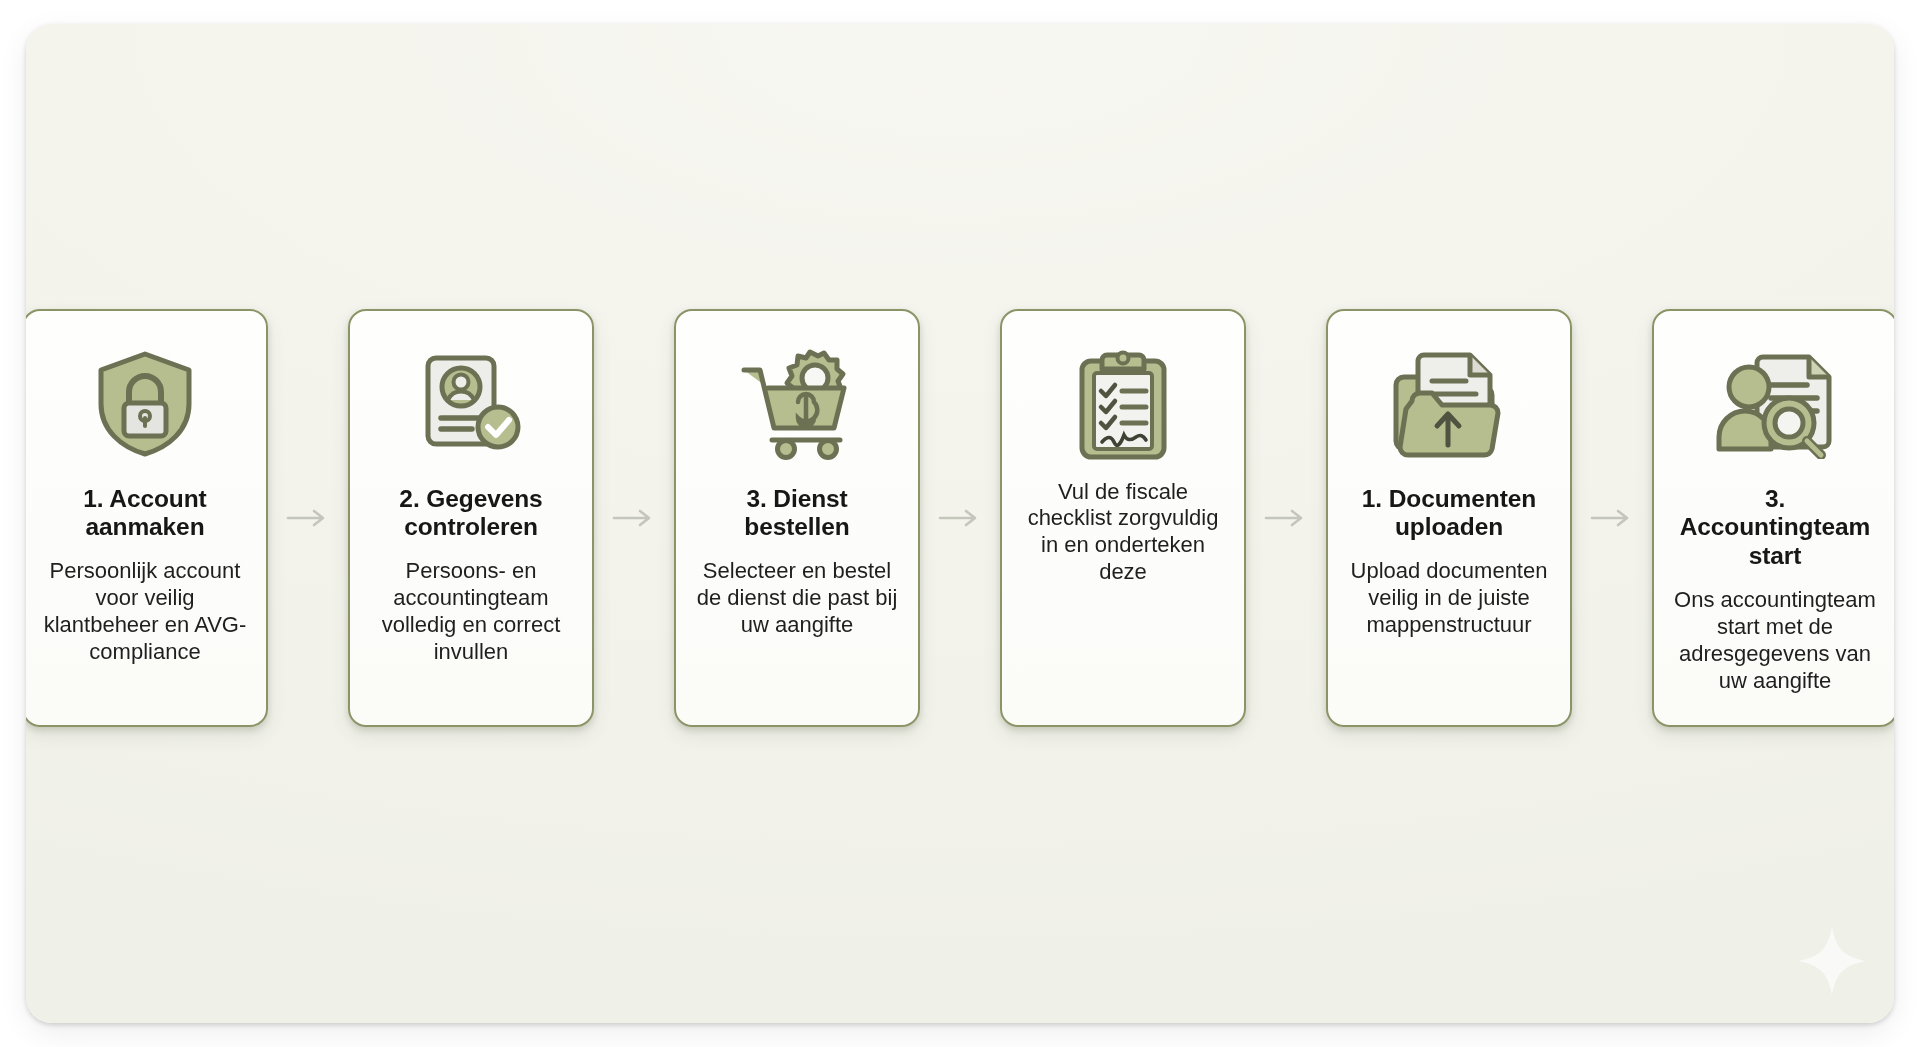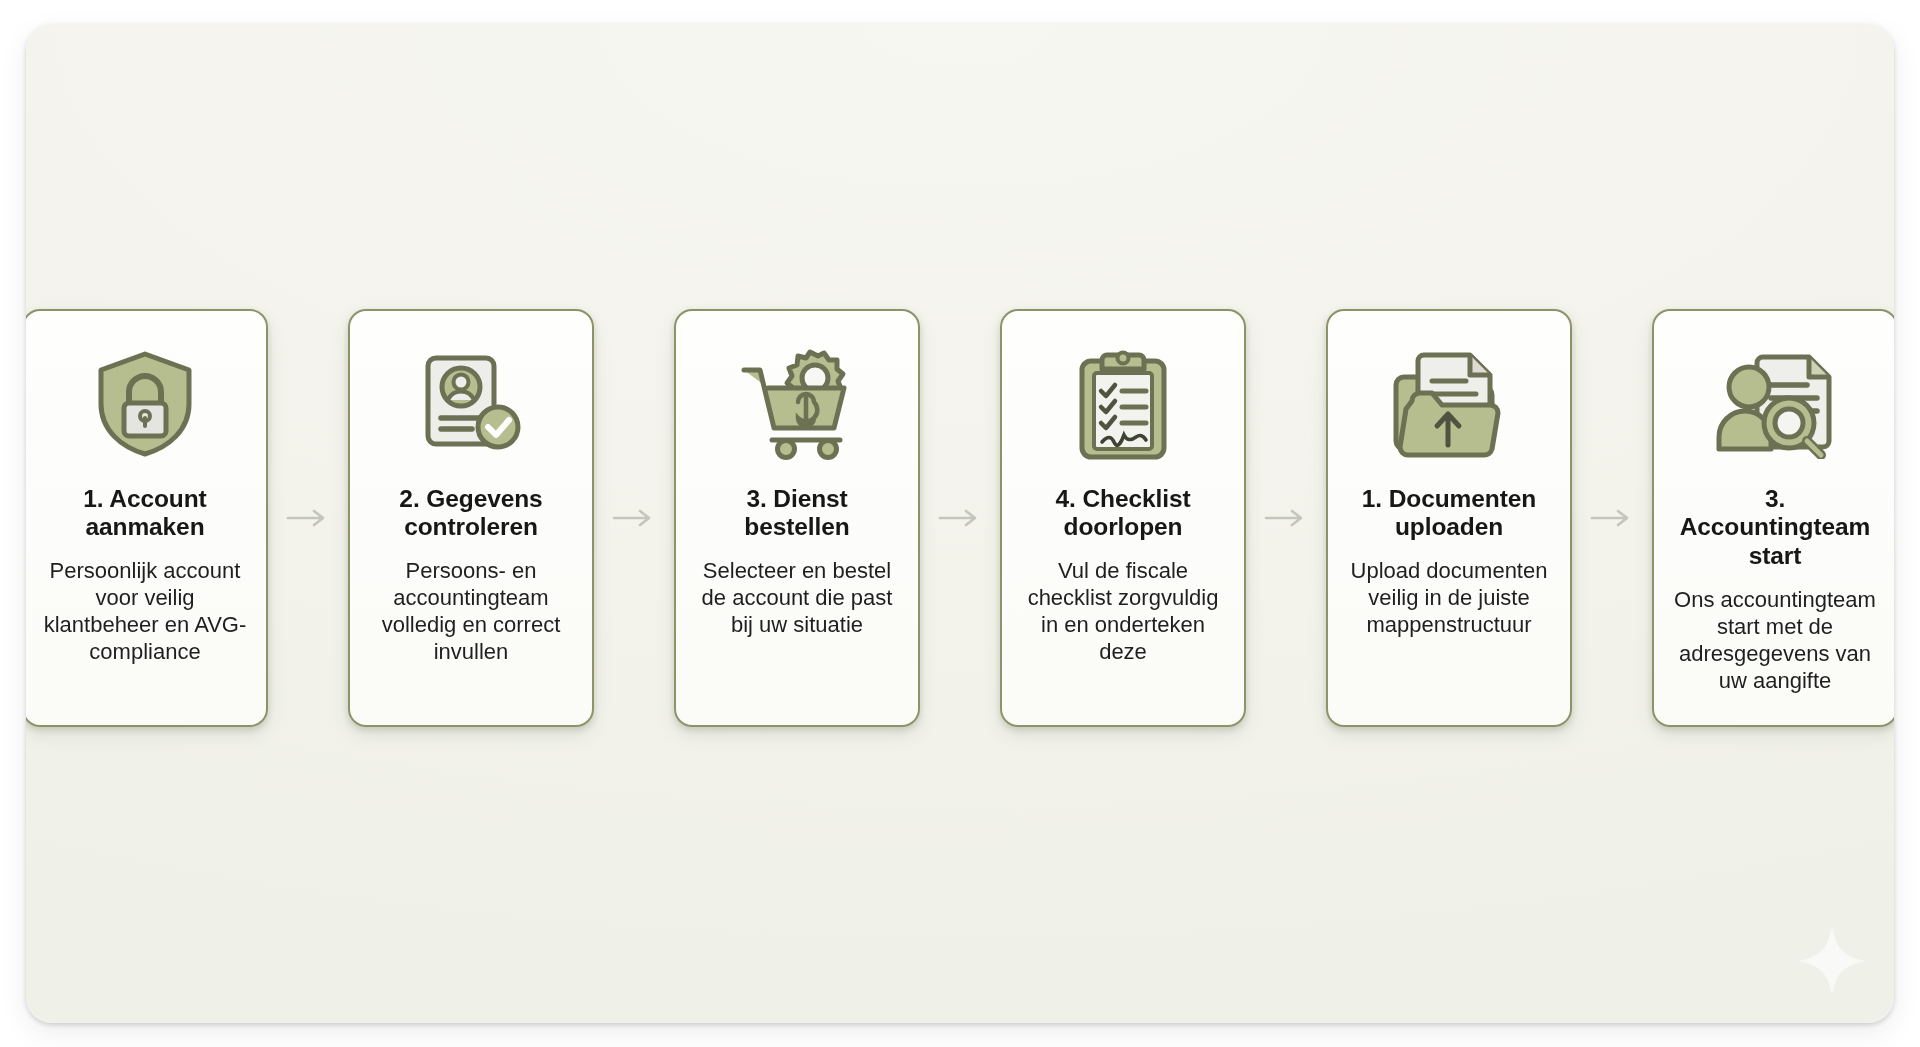--- a/index.html
+++ b/index.html
@@ -171,21 +171,21 @@
                      L51 35 L56 28 L53 20 L61 17 Z" fill="#b6bd8e" stroke="#6d7154" stroke-width="5" stroke-linejoin="round"></path>
             <circle cx="79" cy="30" r="13" fill="#f7f7f4" stroke="#6d7154" stroke-width="5"></circle>
             <path d="M8 22 H24 L38 80 H98 L108 40 H32" fill="#b6bd8e" stroke="#6d7154" stroke-width="5" stroke-linecap="round" stroke-linejoin="round"></path>
             <path d="M36 92 H104" stroke="#6d7154" stroke-width="5" stroke-linecap="round"></path>
             <circle cx="50" cy="101" r="8.5" fill="#b6bd8e" stroke="#6d7154" stroke-width="5"></circle>
             <circle cx="92" cy="101" r="8.5" fill="#b6bd8e" stroke="#6d7154" stroke-width="5"></circle>
             <path d="M70 48 V78 M62 54 A7 7 0 0 1 78 54 A7 7 0 0 1 62 70 A7 7 0 0 0 78 70" fill="none" stroke="#6d7154" stroke-width="4.5" stroke-linecap="round"></path>
           </svg>
         </div>
         <div class="card-title">3. Dienst bestellen</div>
-        <div class="card-desc">Selecteer en bestel de account die past bij uw situatie</div>
+        <div class="card-desc">Selecteer en bestel de dienst die past bij uw aangifte</div>
       </div>
 
       <div class="connector">
         <svg width="44" height="20" viewBox="0 0 44 20">
           <path d="M2 10 H36 M28 3 L37 10 L28 17" fill="none" stroke="#c4c6bc" stroke-width="2.6" stroke-linecap="round" stroke-linejoin="round"></path>
         </svg>
       </div>
 
       <div class="card">
         <div class="icon-wrap">
@@ -194,21 +194,20 @@
             <rect x="20" y="26" width="58" height="76" rx="3" fill="#f2f2ef" stroke="#6d7154" stroke-width="4"></rect>
             <path d="M33 8 H65 A5 5 0 0 1 70 13 V22 H28 V13 A5 5 0 0 1 33 8 Z" fill="#b6bd8e" stroke="#6d7154" stroke-width="5" stroke-linejoin="round"></path>
             <circle cx="49" cy="11" r="5.5" fill="#b6bd8e" stroke="#6d7154" stroke-width="4"></circle>
             <path d="M27 44 L32 49 L41 38" fill="none" stroke="#4f5340" stroke-width="4.5" stroke-linecap="round" stroke-linejoin="round"></path>
             <path d="M27 60 L32 65 L41 54" fill="none" stroke="#4f5340" stroke-width="4.5" stroke-linecap="round" stroke-linejoin="round"></path>
             <path d="M27 76 L32 81 L41 70" fill="none" stroke="#4f5340" stroke-width="4.5" stroke-linecap="round" stroke-linejoin="round"></path>
             <path d="M48 44 H72 M48 60 H72 M48 76 H72" stroke="#6d7154" stroke-width="5" stroke-linecap="round"></path>
             <path d="M28 95 Q36 86 40 95 Q44 104 50 88 Q54 96 62 90 Q68 86 72 93" fill="none" stroke="#3f4334" stroke-width="3.6" stroke-linecap="round"></path>
           </svg>
         </div>
-        <div class="card-title">4. Checklist doorlopen</div>
         <div class="card-desc">Vul de fiscale checklist zorgvuldig in en onderteken deze</div>
       </div>
 
       <div class="connector">
         <svg width="44" height="20" viewBox="0 0 44 20">
           <path d="M2 10 H36 M28 3 L37 10 L28 17" fill="none" stroke="#c4c6bc" stroke-width="2.6" stroke-linecap="round" stroke-linejoin="round"></path>
         </svg>
       </div>
 
       <div class="card">

